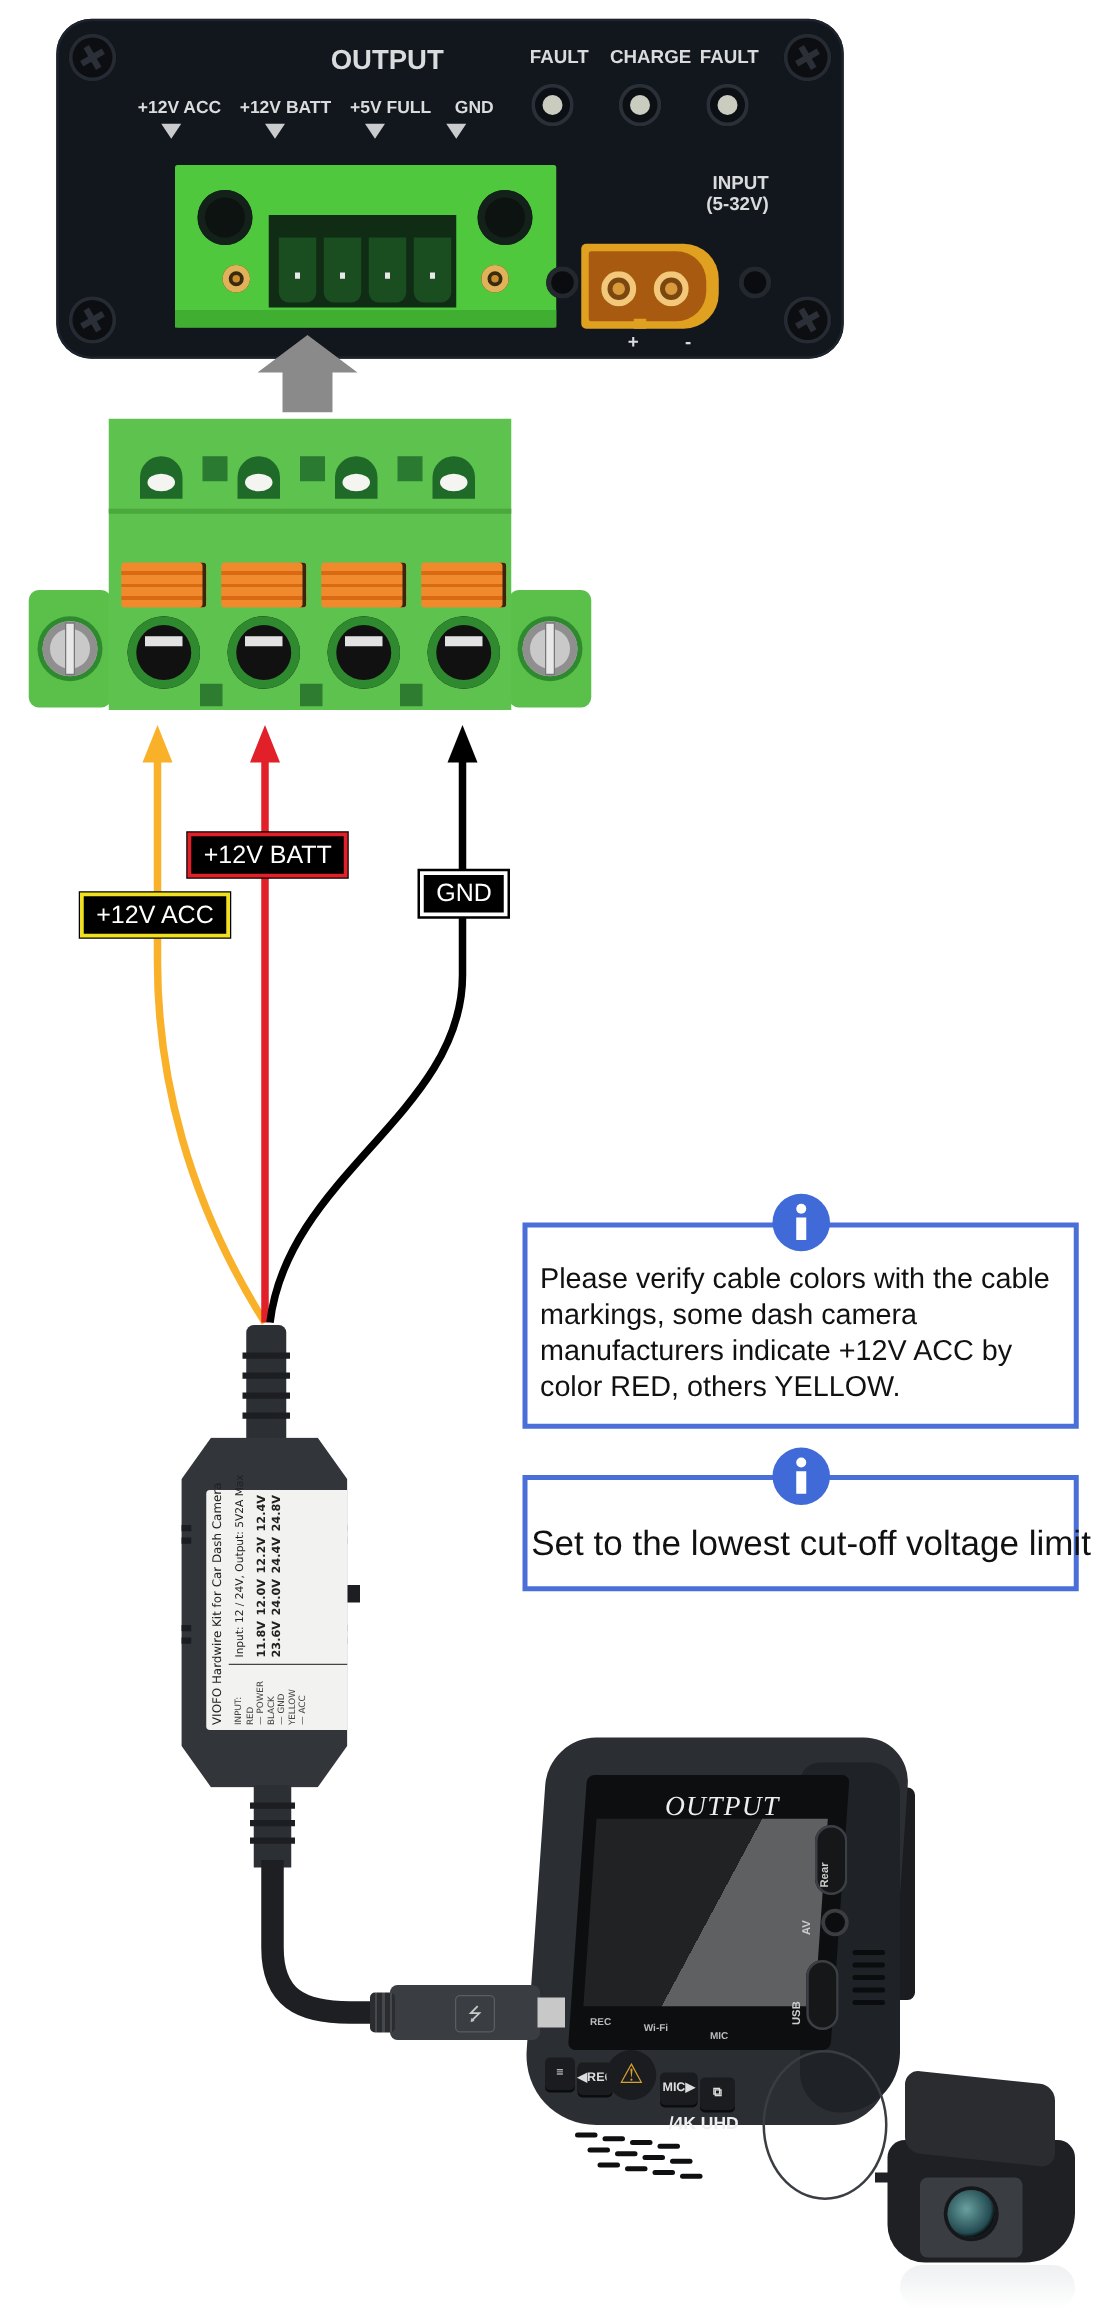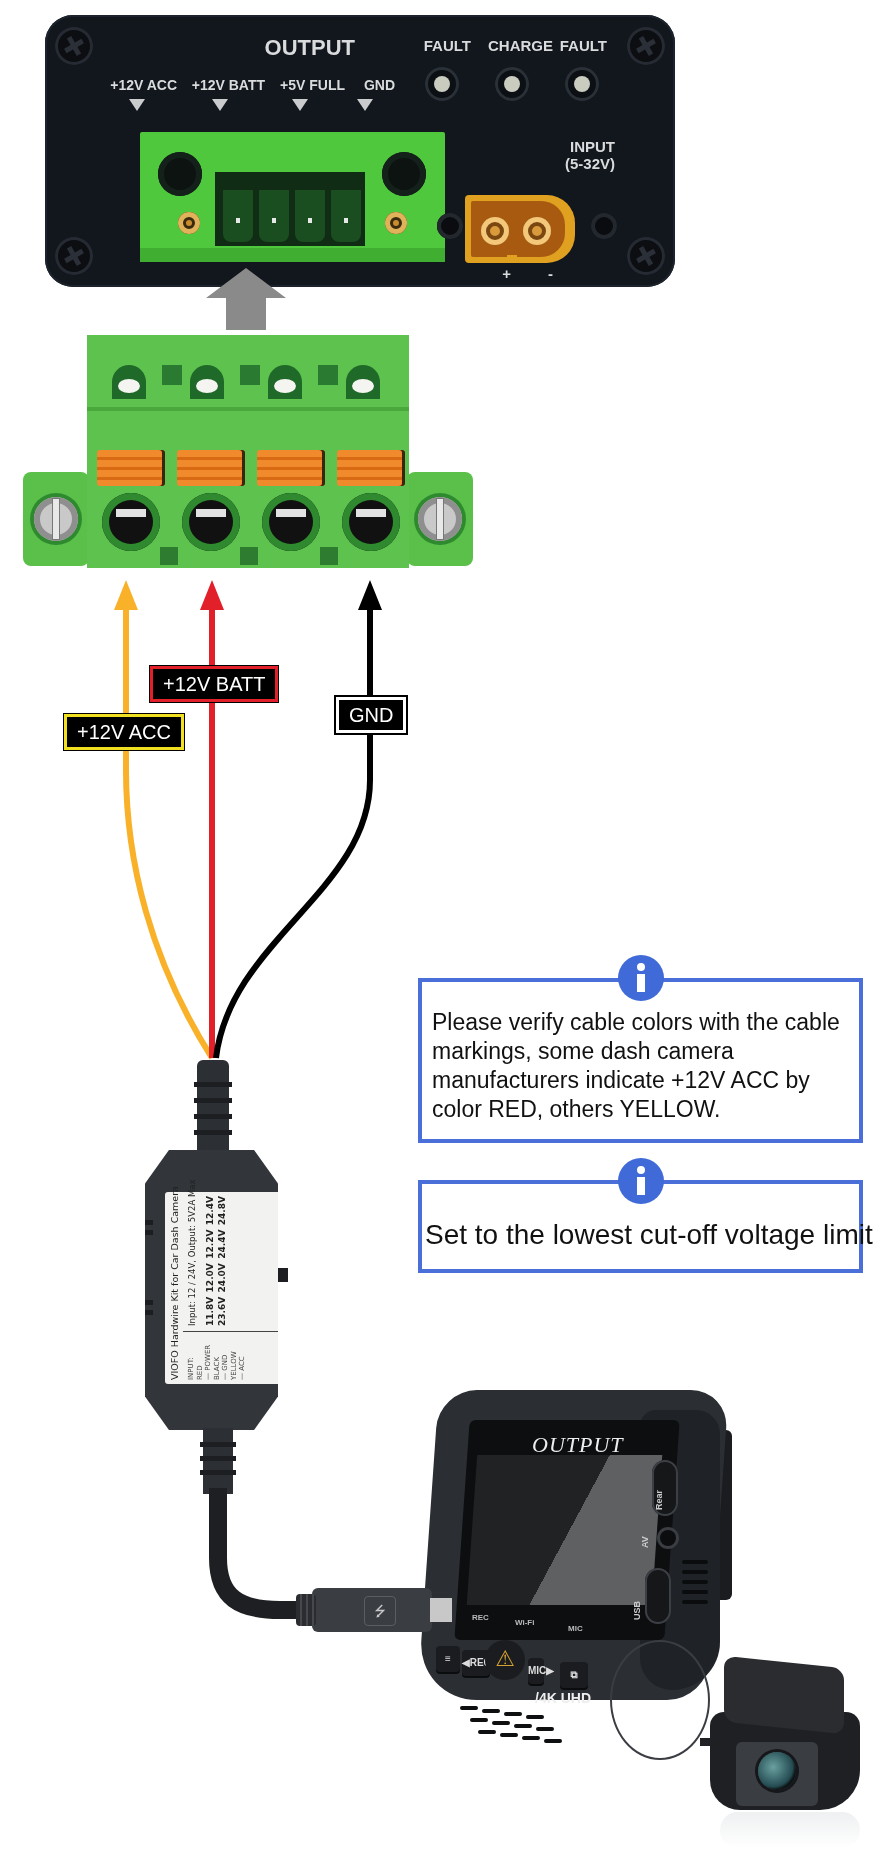--- a/index.html
+++ b/index.html
@@ -295,21 +295,21 @@
 <div class="abs cam-screen-frame"></div>
 <div class="abs cam-screen"></div>
 <div class="abs cam-brand">OUTPUT</div>
 <div class="abs cam-mini" style="left:472px;top:1613px">REC</div>
 <div class="abs cam-mini" style="left:515px;top:1618px">Wi-Fi</div>
 <div class="abs cam-mini" style="left:568px;top:1624px">MIC</div>
 
 <div class="abs cam-btn" style="left:436px;top:1646px;width:24px">≡</div>
 <div class="abs cam-btn" style="left:462px;top:1650px;width:28px">◀REC</div>
 <div class="abs cam-warn"><span>⚠</span></div>
-<div class="abs cam-btn" style="left:528px;top:1658px;width:16px">MIC▶</div>
+<div class="abs cam-btn" style="left:528px;top:1658px;width:30px">MIC▶</div>
 <div class="abs cam-btn" style="left:560px;top:1662px;width:28px">⧉</div>
 <div class="abs cam-uhd">/4K UHD</div>
 
 <div class="abs cam-grille" style="left:460px;top:1706px"></div>
 <div class="abs cam-grille" style="left:482px;top:1709px"></div>
 <div class="abs cam-grille" style="left:504px;top:1712px"></div>
 <div class="abs cam-grille" style="left:526px;top:1715px"></div>
 <div class="abs cam-grille" style="left:470px;top:1718px"></div>
 <div class="abs cam-grille" style="left:492px;top:1721px"></div>
 <div class="abs cam-grille" style="left:514px;top:1724px"></div>

